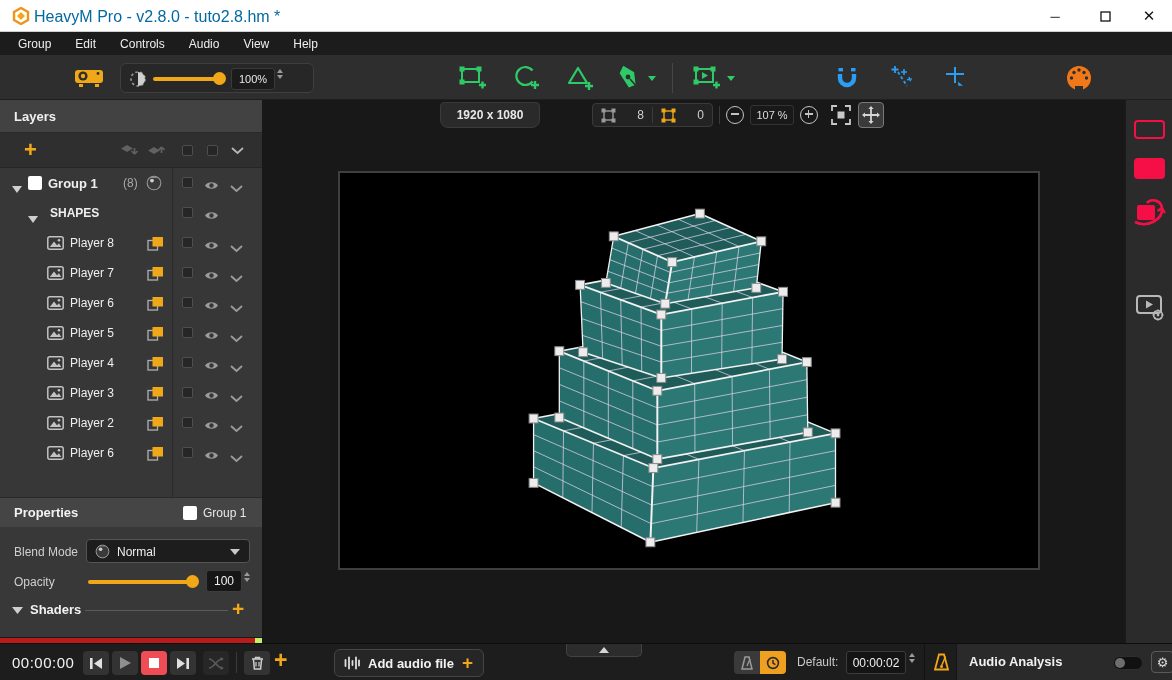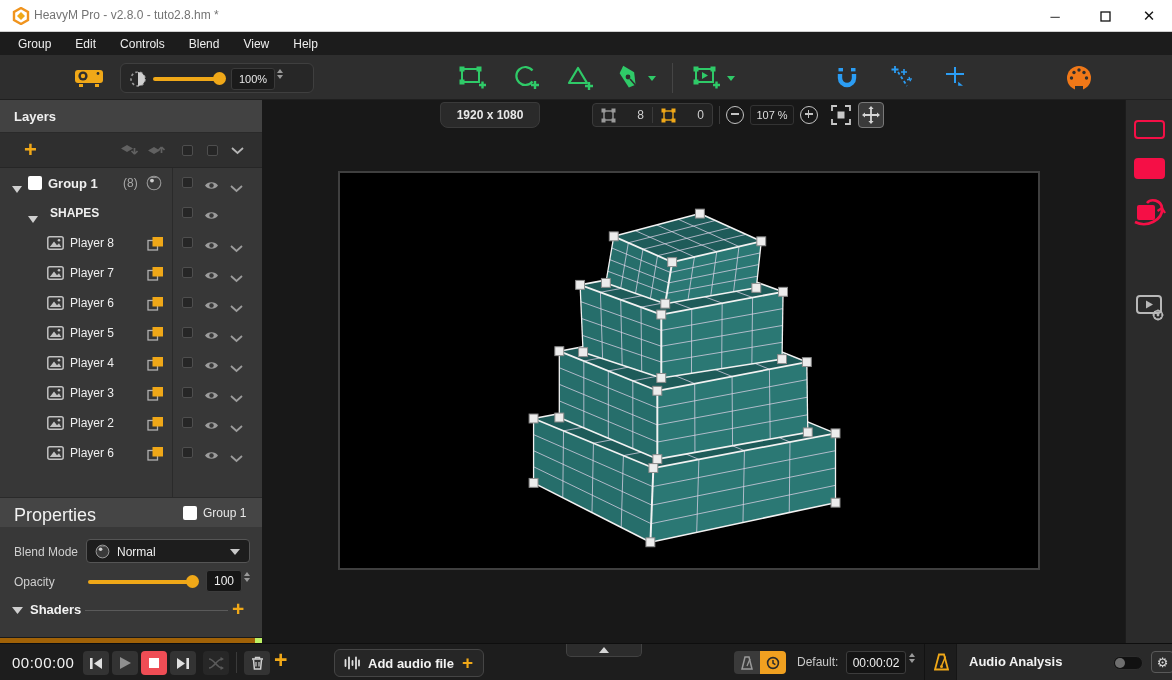--- a/index.html
+++ b/index.html
@@ -2,45 +2,45 @@
 <html><head>
 <meta charset="utf-8">
 <style>
   * { box-sizing: border-box; margin:0; padding:0; }
   html,body { width:1172px; height:680px; background:#181818; font-family:"Liberation Sans", sans-serif; overflow:hidden; }
   .abs { position:absolute; }
   #app { position:relative; width:1172px; height:680px; }
 
   
   #titlebar { left:0; top:0; width:1172px; height:32px; background:#ffffff; border-bottom:1px solid #cfcfcf; }
-  #titlebar .title { left:34px; top:8px; font-size:12px; color:#737373; }
+  #titlebar .title { left:34px; top:8px; font-size:16px; color:#0369a1; }
   .winbtn { top:0; width:46px; height:32px; display:flex; align-items:center; justify-content:center; color:#111; font-size:13px; }
 
   
   #menubar { left:0; top:32px; width:1172px; height:23px; background:#1c1c1c; display:flex; align-items:center; padding-left:8px; gap:4px; }
   .menu-item { color:#eee; font-size:12px; padding:3px 10px; }
 
   
   #toolbar { left:0; top:55px; width:1172px; height:45px; background:#2e2e2e; border-bottom:1px solid #1f1f1f; }
   .tool-group { background:#272727; border:1px solid #3f3f3f; border-radius:6px; }
   .caret { width:0; height:0; border-left:4px solid transparent; border-right:4px solid transparent; border-top:5px solid #2fca68; }
 
   
-  #left-panel { left:0; top:100px; width:262px; height:543px; background:#a16207; border-right:7px solid #bef264; }
+  #left-panel { left:0; top:100px; width:262px; height:543px; background:#b91c1c; border-right:7px solid #bef264; }
   #layers-header { left:0; top:0; width:262px; height:33px; background:#424242; border-bottom:1px solid #2a2a2a; display:flex; align-items:center; padding-left:14px; }
   #layers-header span { color:#f0f0f0; font-size:13px; font-weight:bold; }
   #layers-toolbar { left:0; top:33px; width:262px; height:35px; background:#2f2f2f; border-bottom:1px solid #262626; }
   #layer-rows { left:0; top:68px; width:262px; height:329px; background:#373737; overflow:hidden; }
   .lrow { position:absolute; left:0; width:262px; height:30px; }
   .lrow .lbl { position:absolute; font-size:12px; color:#efefef; top:8px; }
   .col-div { position:absolute; left:172px; top:68px; width:1px; height:329px; background:#2a2a2a; }
   .sq-check { position:absolute; width:11px; height:11px; background:#262626; border:1px solid #4e4e4e; border-radius:2px; }
   
   #props-header { left:0; top:397px; width:262px; height:30px; background:#454545; border-top:1px solid #2a2a2a; }
-  #props-header .ttl { position:absolute; left:14px; top:7px; color:#f2f2f2; font-size:18px; font-weight:normal; }
+  #props-header .ttl { position:absolute; left:14px; top:7px; color:#f2f2f2; font-size:13px; font-weight:bold; }
   #props-body { left:0; top:427px; width:262px; height:111px; background:#383838; border-bottom:1px solid #1a1a1a; }
   .prop-lbl { position:absolute; color:#cfcfcf; font-size:12px; }
   .spin { position:absolute; display:flex; flex-direction:column; justify-content:center; gap:2px; }
   .spin i { width:0; height:0; border-left:3.5px solid transparent; border-right:3.5px solid transparent; display:block; }
   .spin .up { border-bottom:4px solid #9a9a9a; }
   .spin .dn { border-top:4px solid #9a9a9a; }
 
   
   #center { left:262px; top:100px; width:863px; height:543px; background:#181818; }
   #res-chip { left:178px; top:2px; width:100px; height:26px; background:#2a2a2a; border:1px solid #3a3a3a; border-radius:4px 4px 8px 8px; display:flex; align-items:center; justify-content:center; }
@@ -78,21 +78,21 @@
           <rect x="1" y="1" width="9" height="9" fill="none" stroke="#111" stroke-width="1.3"></rect>
         </svg>
     </div>
     <div class="abs winbtn" style="left:1126px;font-size:15px">✕</div>
   </div>
 
   <div id="menubar" class="abs">
     <span class="menu-item">Group</span>
     <span class="menu-item">Edit</span>
     <span class="menu-item">Controls</span>
-    <span class="menu-item">Blend</span>
+    <span class="menu-item">Audio</span>
     <span class="menu-item">View</span>
     <span class="menu-item">Help</span>
   </div>
 
   <div id="toolbar" class="abs">
 
     <svg class="abs" style="left:74px;top:12px" width="30" height="22" viewBox="0 0 30 22">
       <rect x="1" y="3" width="28" height="13" rx="3" fill="#f0a818"></rect>
       <circle cx="9" cy="9" r="4.6" fill="#2e2e2e"></circle>
         <circle cx="9" cy="9" r="2.2" fill="#f0a818"></circle>

